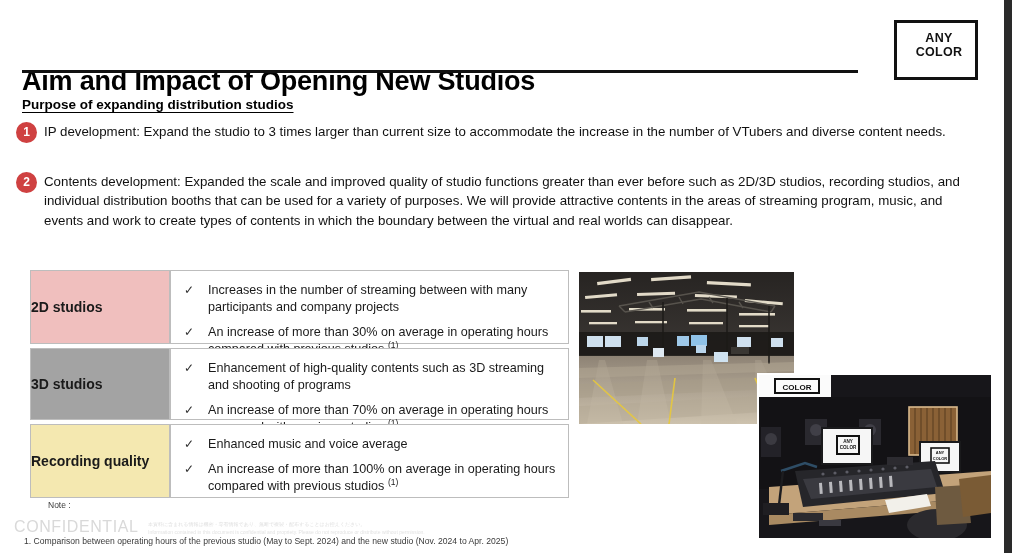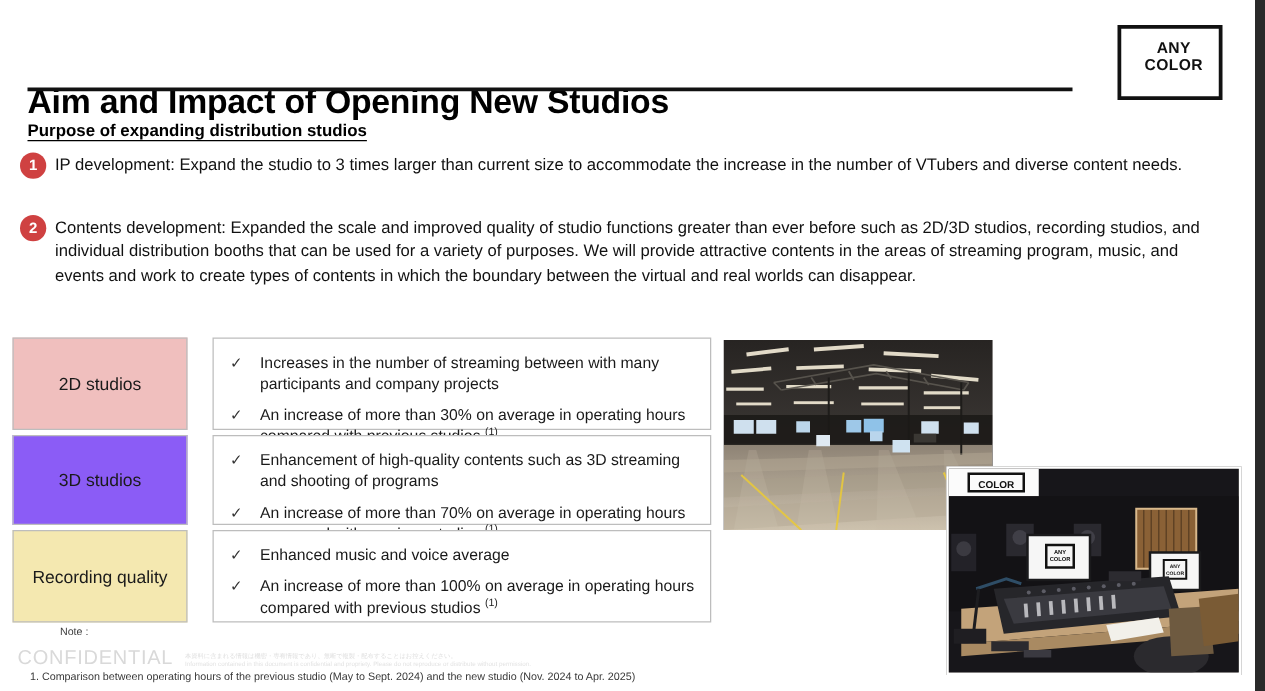--- a/index.html
+++ b/index.html
@@ -119,30 +119,30 @@
     font-size: 13.3px;
     line-height: 1.46;
     color: #111111;
   }
   #bullet-1 { top: 122px; }
   #bullet-2 { top: 172px; }
 
   
   .cat-box {
     position: absolute;
-    left: 10px;
+    left: 30px;
     width: 140px;
     border: 1px solid #bdbdbd;
     box-sizing: border-box;
     display: flex;
     align-items: center;
-    justify-content: center;
     font-size: 14px;
     color: #1a1a1a;
     text-align: center;
+    font-weight: bold;
   }
   .items-box {
     position: absolute;
     left: 170px;
     width: 399px;
     border: 1px solid #bdbdbd;
     box-sizing: border-box;
     background: #ffffff;
     padding: 8px 10px 8px 8px;
   }
@@ -277,21 +277,21 @@
     <div class="chk-line">
       <span class="chk">✓</span>
       <span class="chk-txt"><span>Increases in the number of streaming between with many participants and company projects</span><span class="sup"></span></span>
     </div>
     <div class="chk-line">
       <span class="chk">✓</span>
       <span class="chk-txt"><span>An increase of more than 30% on average in operating hours compared with previous studios</span> <span class="sup">(1)</span></span>
     </div>
   </div>
 
-  <div class="cat-box" id="cat-1" style="background: #8b5cf6;">
+  <div class="cat-box" id="cat-1" style="background: #a3a3a3;">
     <span>3D studios</span>
   </div>
   <div class="items-box" id="items-1">
     <div class="chk-line">
       <span class="chk">✓</span>
       <span class="chk-txt"><span>Enhancement of high-quality contents such as 3D streaming and shooting of programs</span><span class="sup"></span></span>
     </div>
     <div class="chk-line">
       <span class="chk">✓</span>
       <span class="chk-txt"><span>An increase of more than 70% on average in operating hours compared with previous studios</span> <span class="sup">(1)</span></span>

